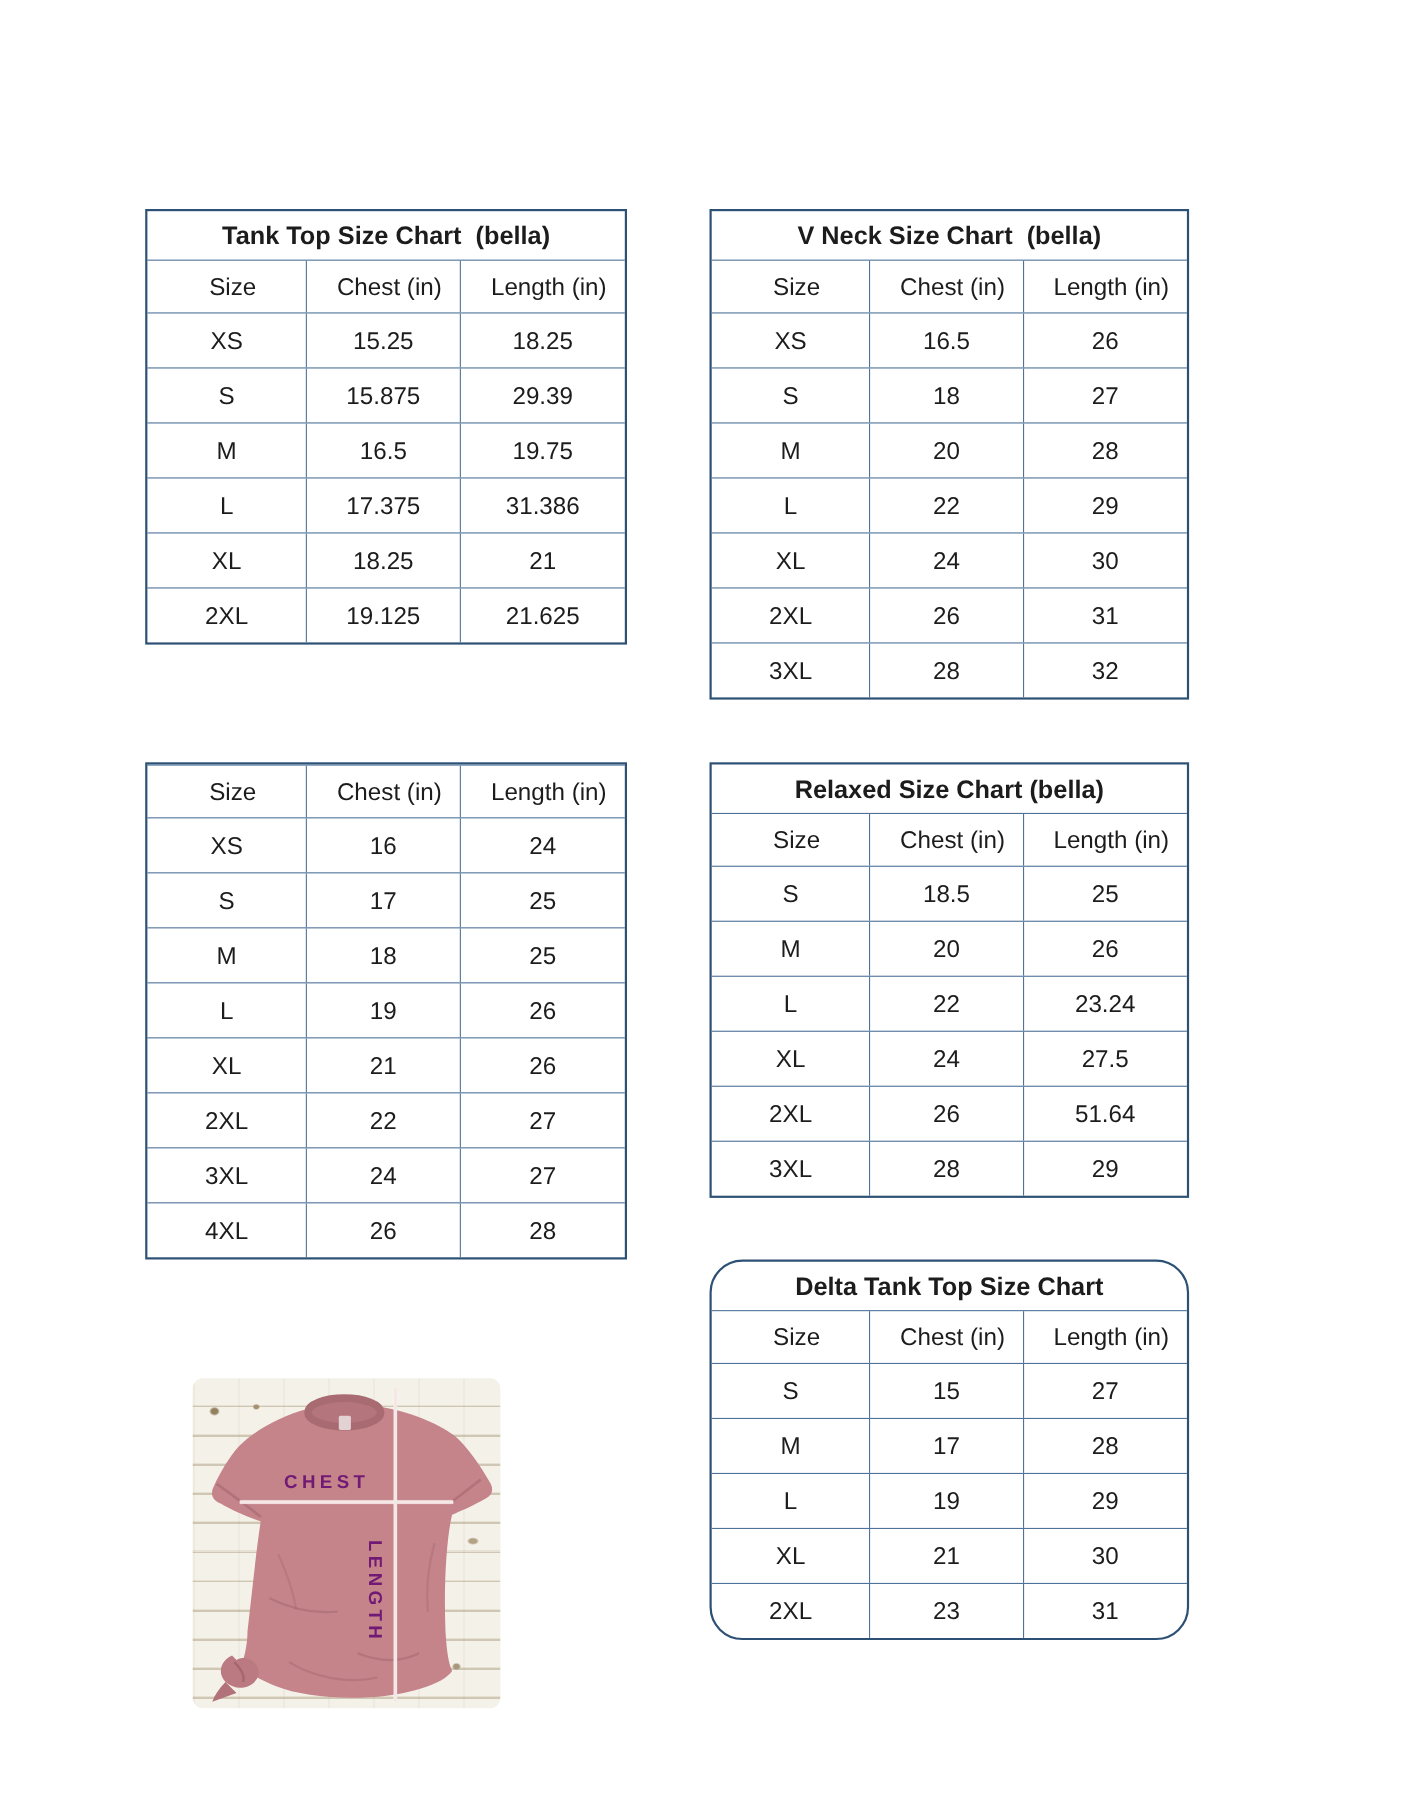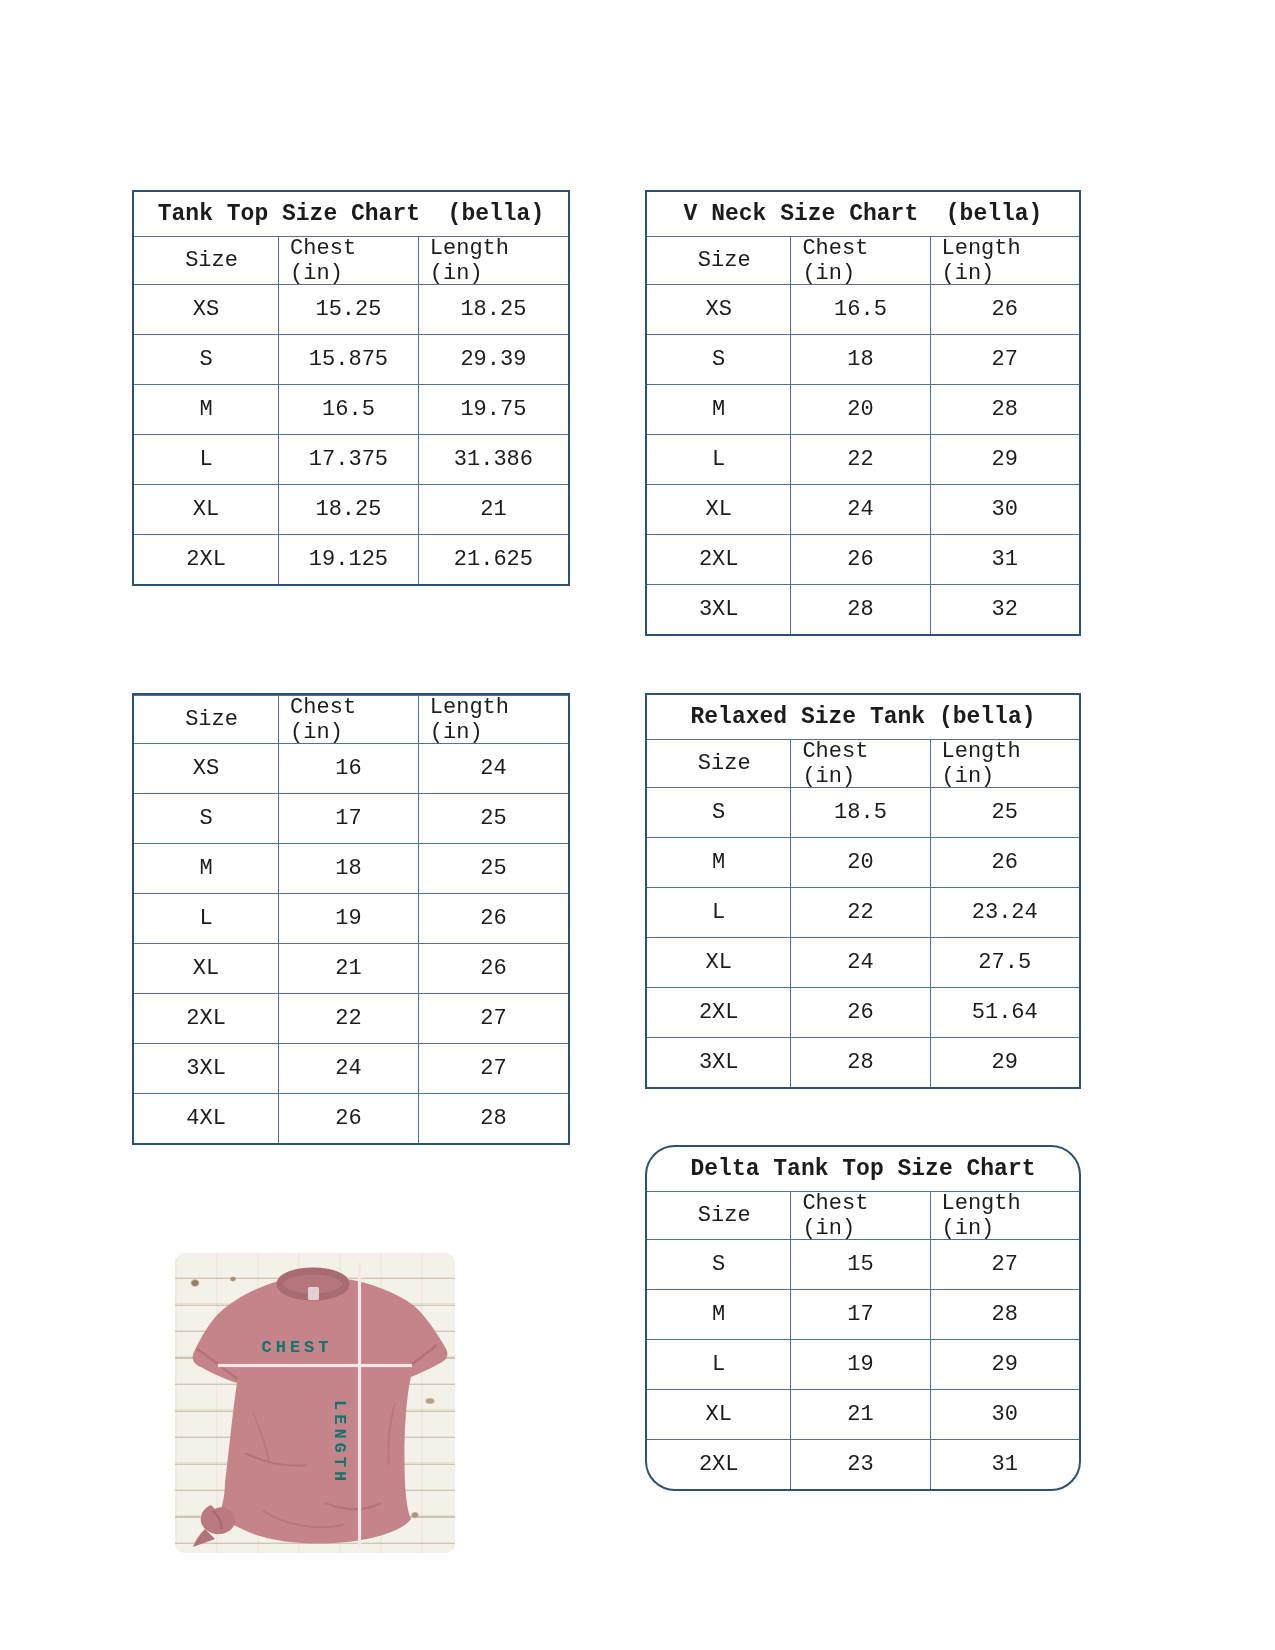--- a/index.html
+++ b/index.html
@@ -1,18 +1,18 @@
 <!DOCTYPE html>
 <html><head>
 <meta charset="utf-8">
 <style>
   html,body{margin:0;padding:0;background:#ffffff;}
   .page{
     position:relative;width:1127px;height:1650px;background:#ffffff;
-    font-family:Liberation Mono, monospace;color:#1c1c1c;overflow:hidden;
+    font-family:Liberation Sans, sans-serif;color:#1c1c1c;overflow:hidden;
   }
   
   .size-table{position:absolute;border:2px solid #2d5174;background:#ffffff;box-sizing:border-box;}
   .tbl-title{
     height:44px;display:flex;align-items:center;justify-content:center;
     font-weight:bold;font-size:23px;white-space:pre-wrap;
   }
   .tbl-row{display:flex;border-top:1.5px solid #4e7299;}
   .tbl-cell{display:flex;align-items:center;justify-content:center;box-sizing:border-box;font-size:22px;}
   .tbl-row.hdr .tbl-cell{height:47px;padding-left:11px;}
@@ -38,21 +38,21 @@
       radial-gradient(8px 5px at 255px 148px, #b3a183 0 40%, rgba(179,161,131,0) 70%),
       radial-gradient(6px 5px at 240px 262px, #a8977a 0 40%, rgba(168,151,122,0) 70%),
       repeating-linear-gradient(90deg, rgba(120,105,80,0.05) 0 2px, rgba(0,0,0,0) 2px 41px),
       repeating-linear-gradient(180deg, #f4f1e9 0 24px, #e7e1d3 24px 25px, #cfc7b4 25px 26.5px),
       #f4f1e9;
   }
   .measure-line{position:absolute;background:#f6e7e7;box-shadow:0 0 1px rgba(255,255,255,.8);}
   .chest-line{left:43px;top:111px;width:194px;height:2.5px;}
   .length-line{left:183px;top:9px;width:2.5px;height:285px;}
   .photo-label{
-    position:absolute;color:#0f766e;font-weight:bold;font-size:17px;letter-spacing:4px;
+    position:absolute;color:#701a75;font-weight:bold;font-size:17px;letter-spacing:4px;
   }
   .chest-label{left:72px;top:85px;width:100px;text-align:center;}
   .length-label{left:155px;top:147px;writing-mode:vertical-rl;}
   .shirt-svg{position:absolute;inset:0;}
 </style>
 </head>
 <body>
 
 <div class="page">
 
@@ -181,21 +181,21 @@
         <div class="tbl-cell">27</div>
       </div>
       <div class="tbl-row data">
         <div class="tbl-cell">4XL</div>
         <div class="tbl-cell">26</div>
         <div class="tbl-cell">28</div>
       </div>
     </section>
 
   <section class="size-table t4">
-      <div class="tbl-title">Relaxed Size Tank (bella)</div>
+      <div class="tbl-title">Relaxed Size Chart (bella)</div>
       <div class="tbl-row hdr">
         <div class="tbl-cell">Size</div>
         <div class="tbl-cell">Chest (in)</div>
         <div class="tbl-cell">Length (in)</div>
       </div>
       <div class="tbl-row data">
         <div class="tbl-cell">S</div>
         <div class="tbl-cell">18.5</div>
         <div class="tbl-cell">25</div>
       </div>

